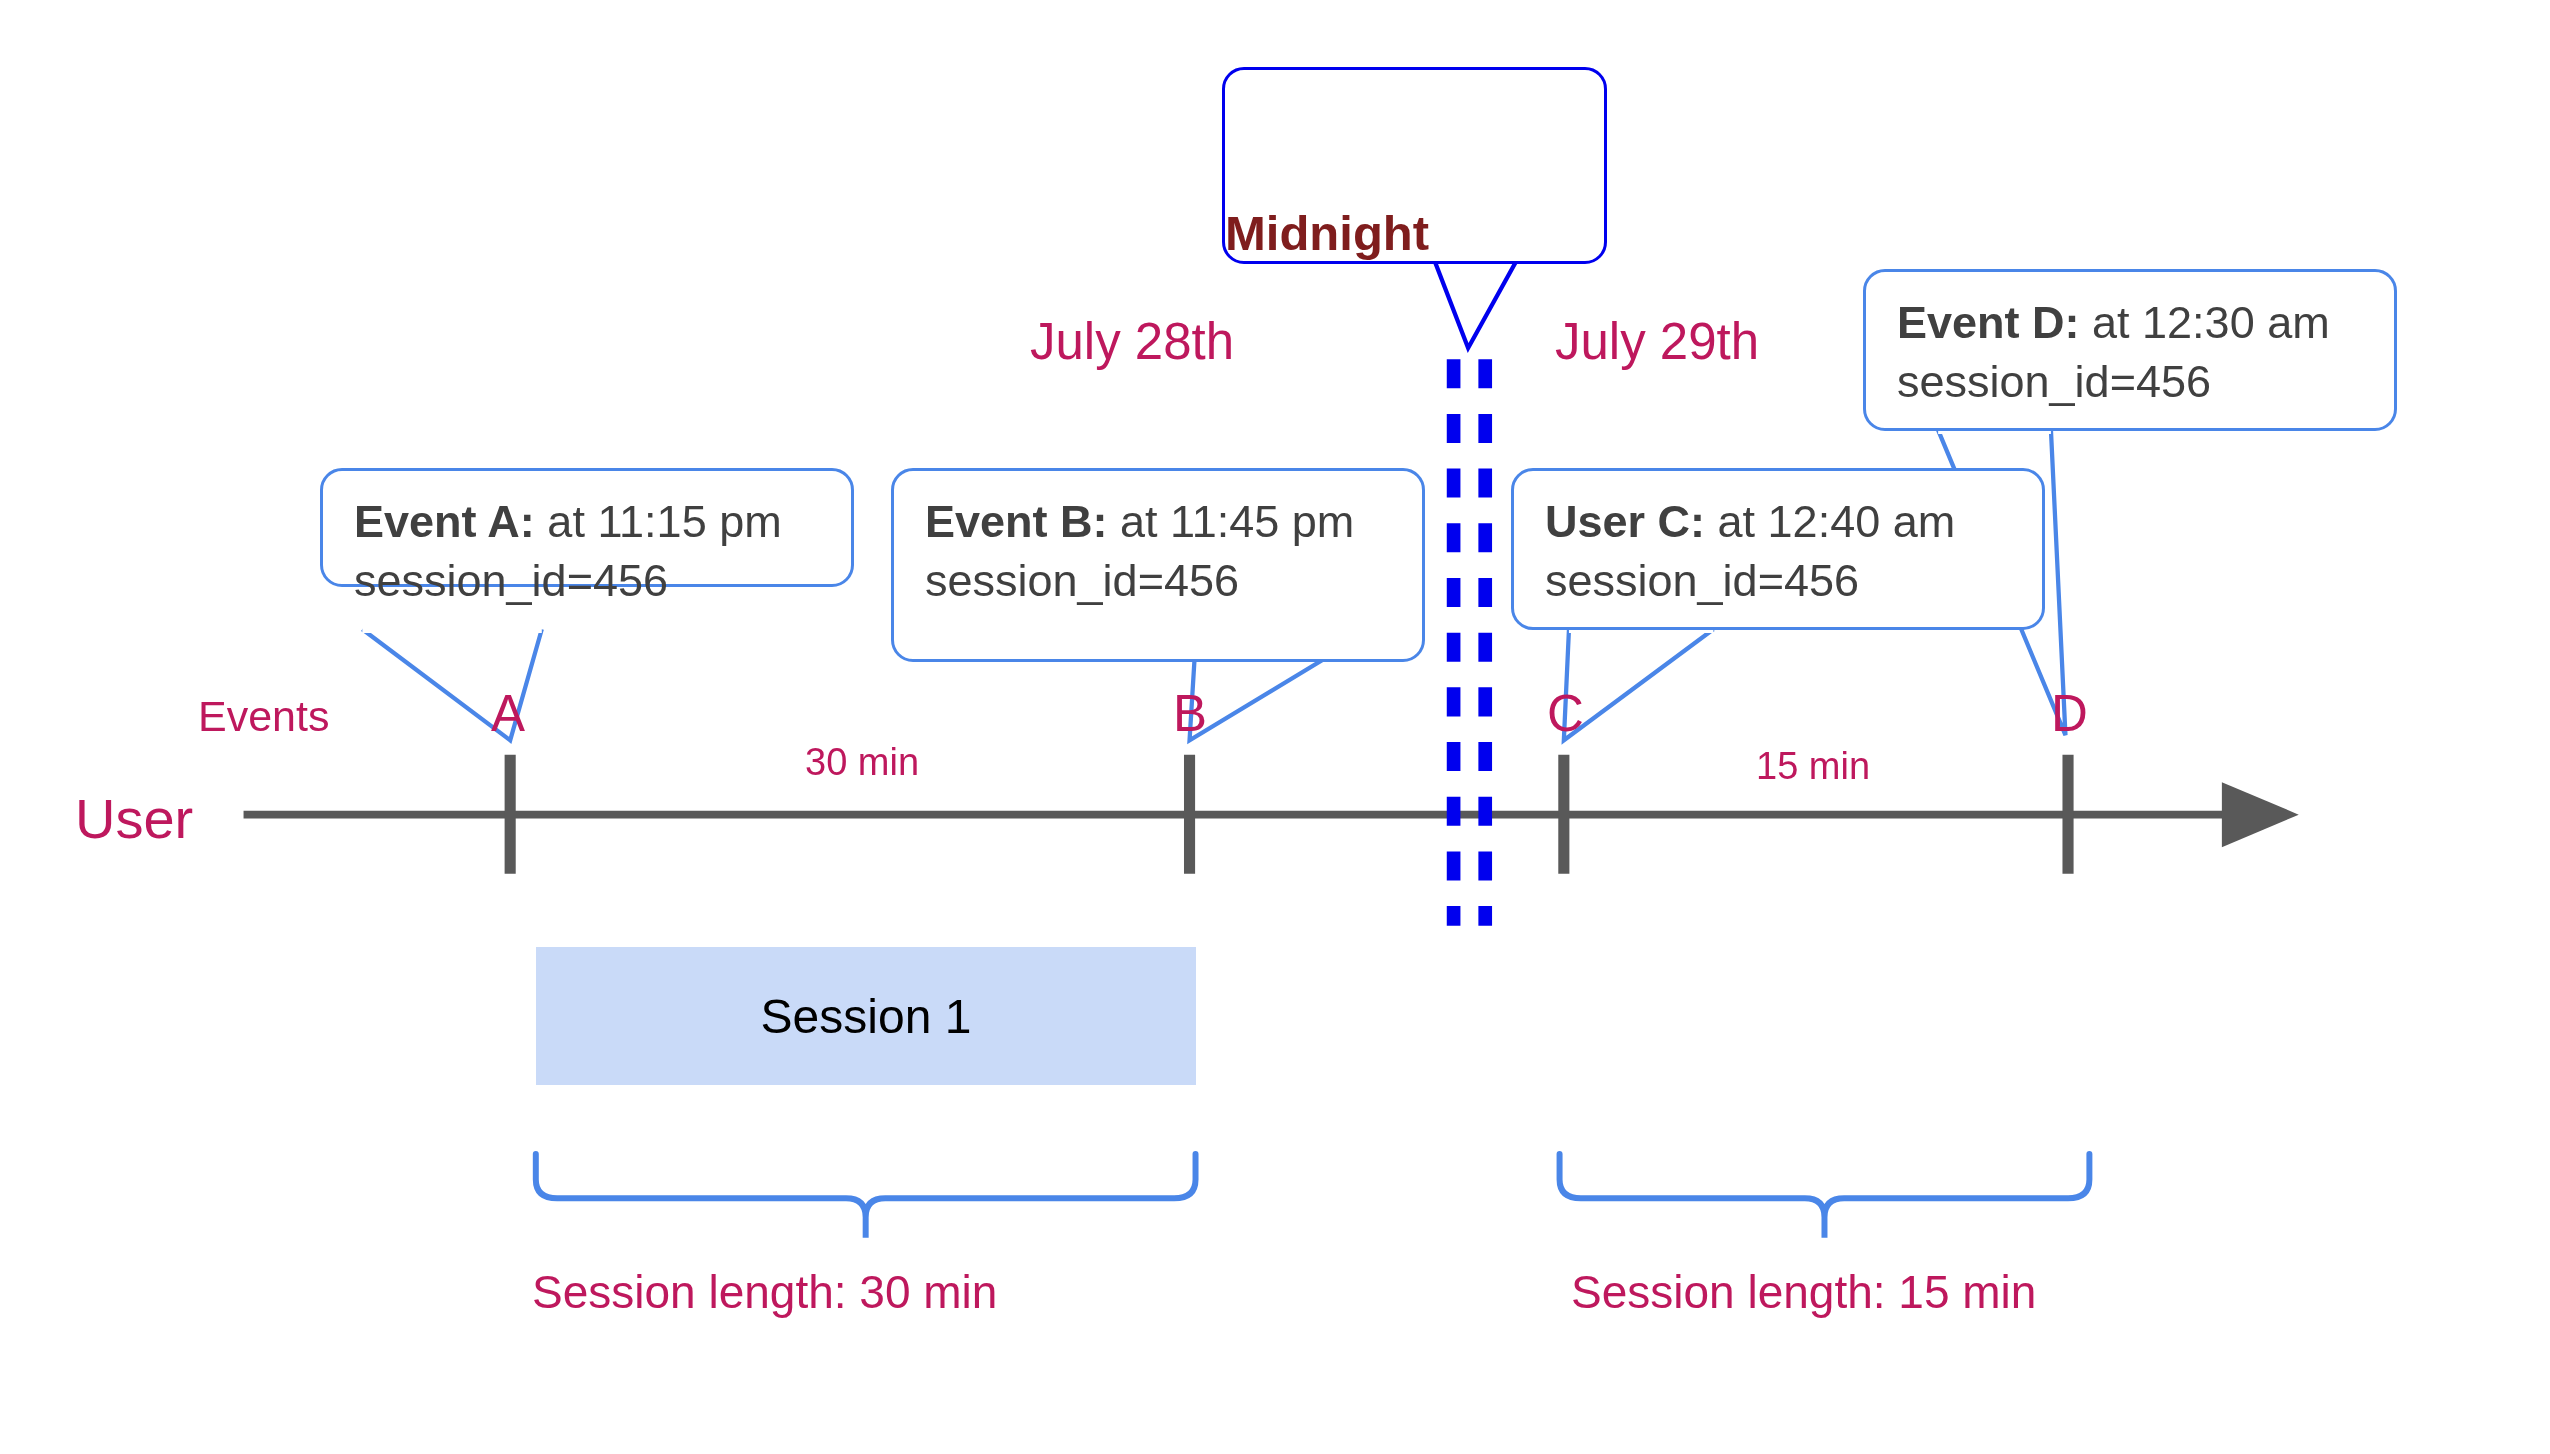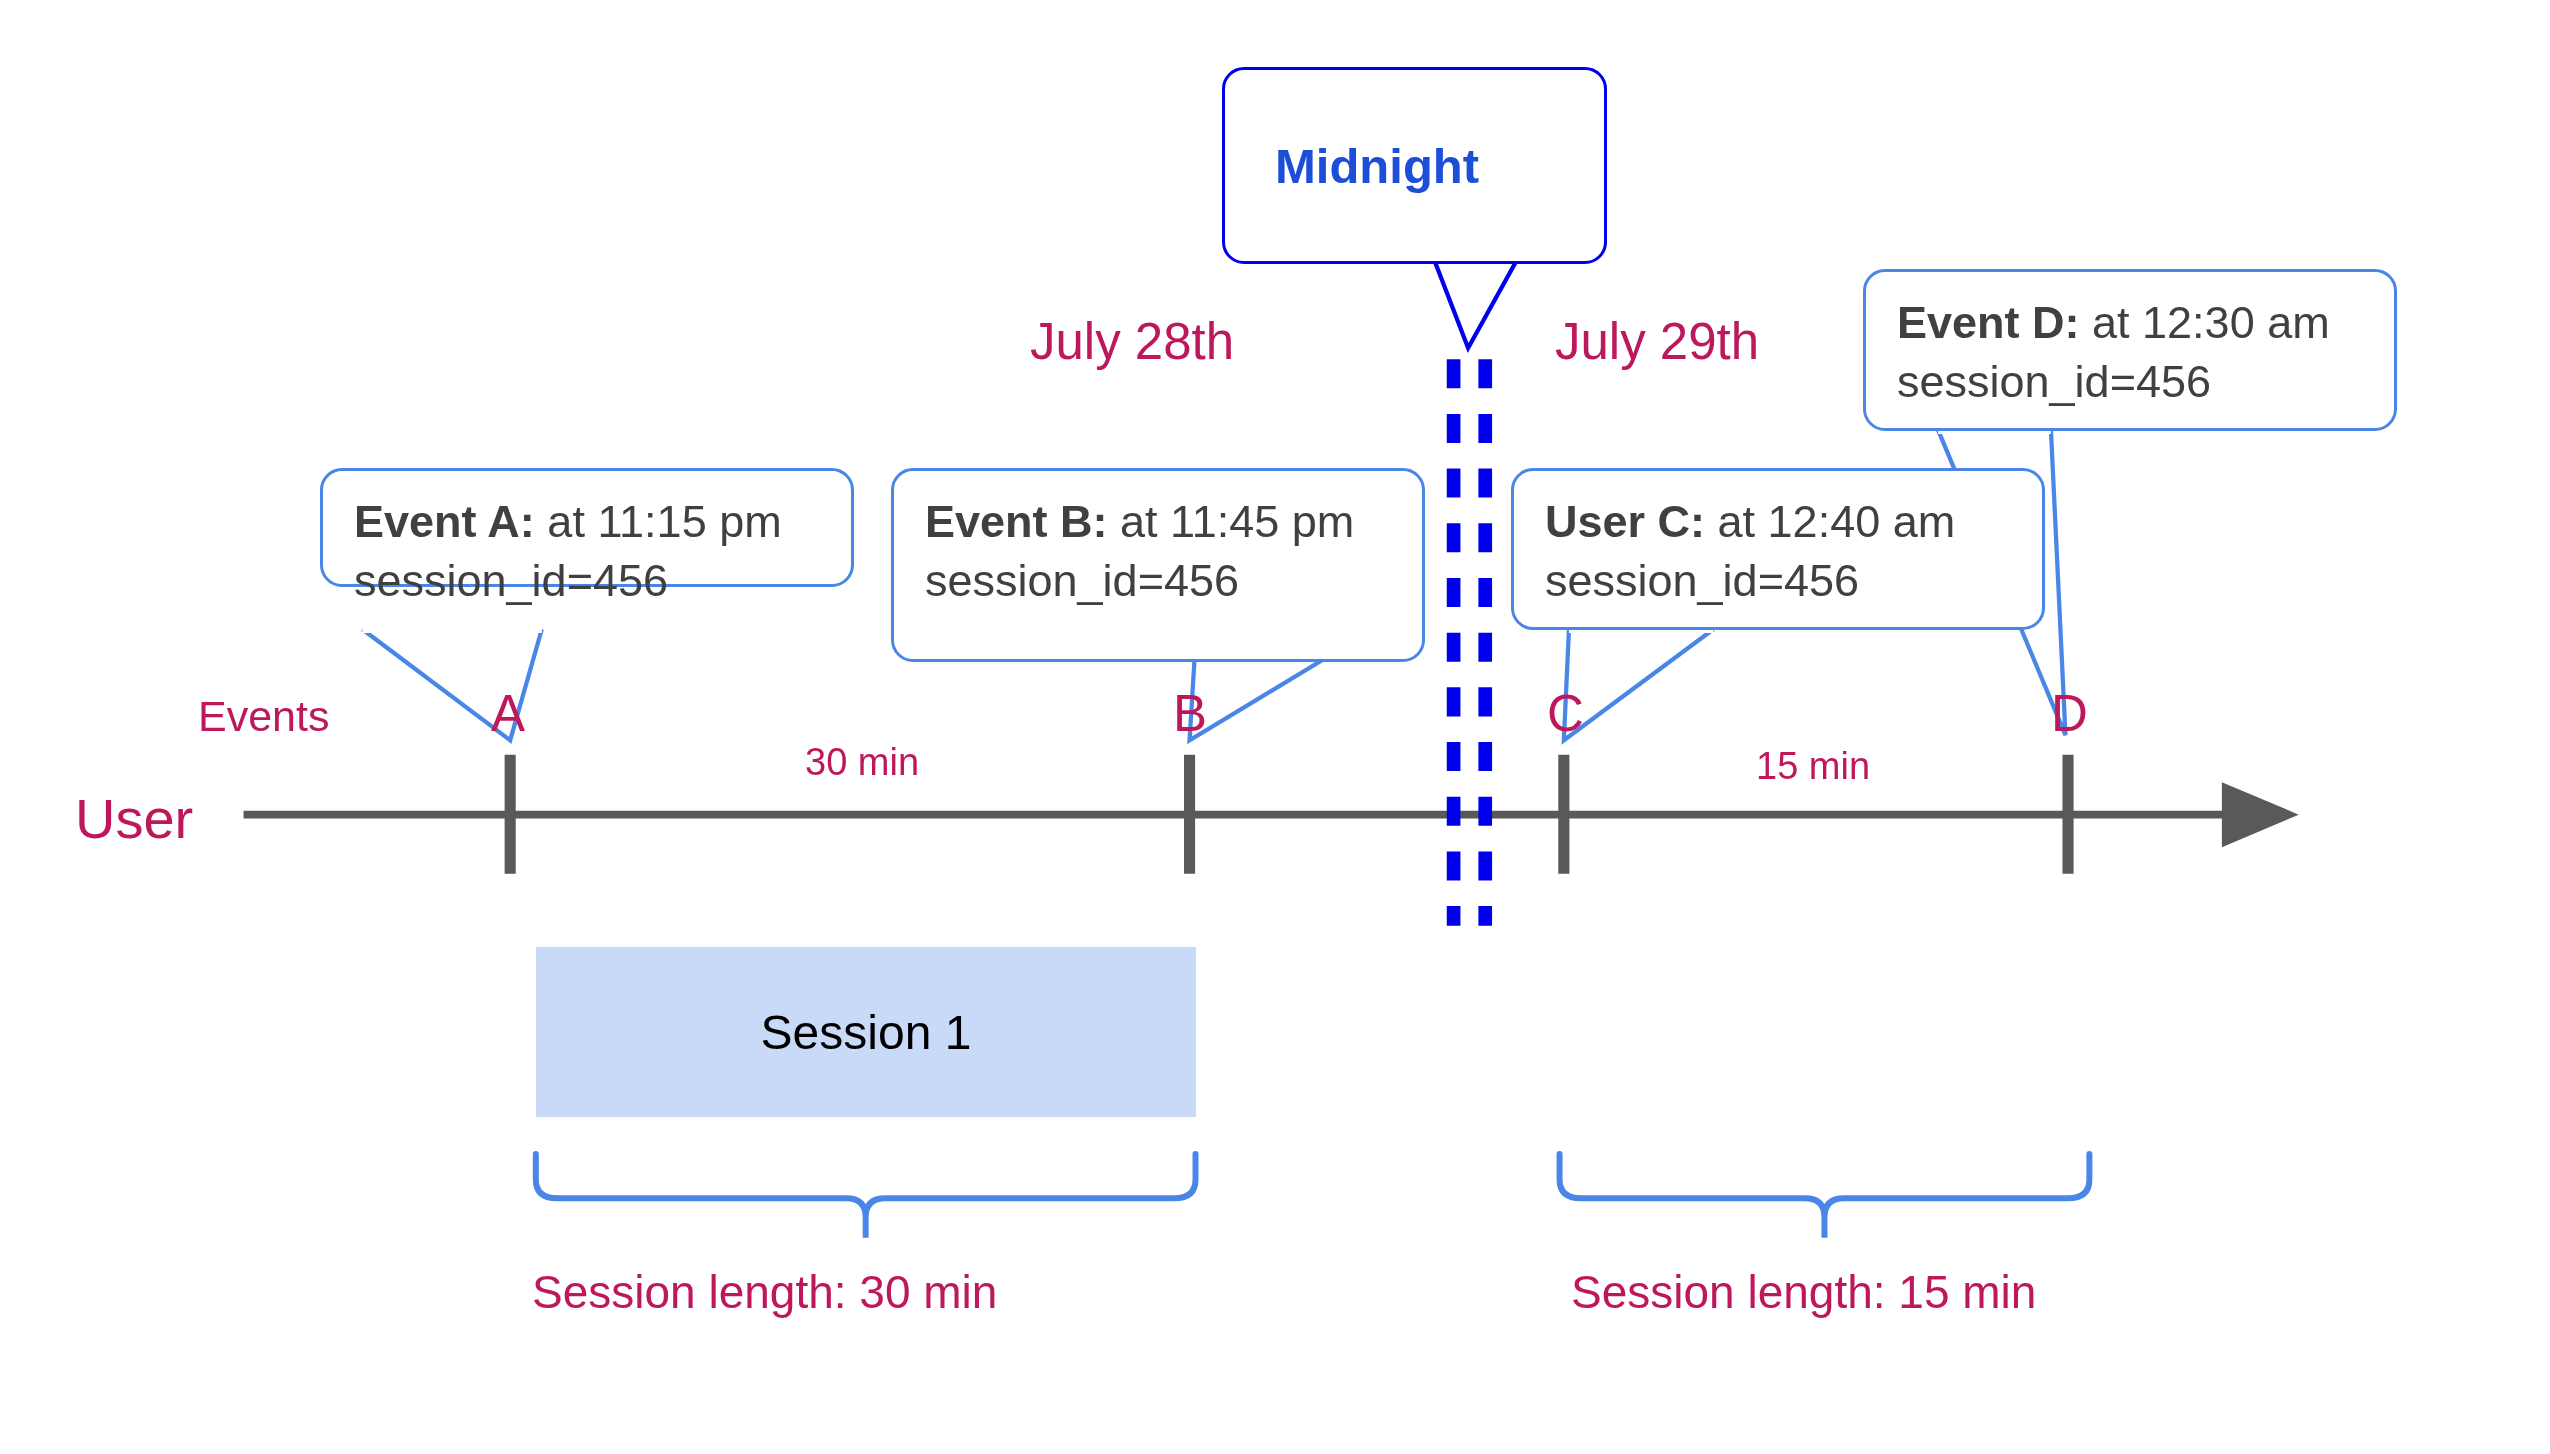--- a/index.html
+++ b/index.html
@@ -72,26 +72,25 @@
   .callout b {
     font-weight: bold;
   }
   .callout-midnight {
     position: absolute;
     box-sizing: border-box;
     border: 3.4px solid #0000ee;
     border-radius: 22px;
     background: #ffffff;
     display: flex;
-    align-items: center;
+    align-items: flex-end;
     justify-content: flex-start;
-    padding-left: 50px;
     font-size: 49px;
     font-weight: bold;
-    color: #1d4ed8;
+    color: #7f1d1d;
   }
 </style>
 </head>
 <body>
 
 <div id="stage">
 
   <svg id="canvas" viewBox="0 0 2984 1702" xmlns="http://www.w3.org/2000/svg">
 
     <g>
@@ -202,21 +201,21 @@
   <div class="lbl marker-label" style="left:1173px; top:684px;">B</div>
 
   <div class="lbl marker-label" style="left:1547px; top:684px;">C</div>
 
   <div class="lbl marker-label" style="left:2051px; top:684px;">D</div>
 
   <div class="lbl gap-label" style="left:805px; top:740px;">30 min</div>
 
   <div class="lbl gap-label" style="left:1756px; top:744px;">15 min</div>
 
-  <div class="session-bar" style="left:536px; top:947px; width:660px; height:170px;">
+  <div class="session-bar" style="left:536px; top:947px; width:660px; height:138px;">
     <span>Session 1</span>
   </div>
 
 
   <div class="lbl brace-label" style="left:532px; top:1265px;">Session length: 30 min</div>
 
   <div class="lbl brace-label" style="left:1571px; top:1265px;">Session length: 15 min</div>
 
 </div>
 

